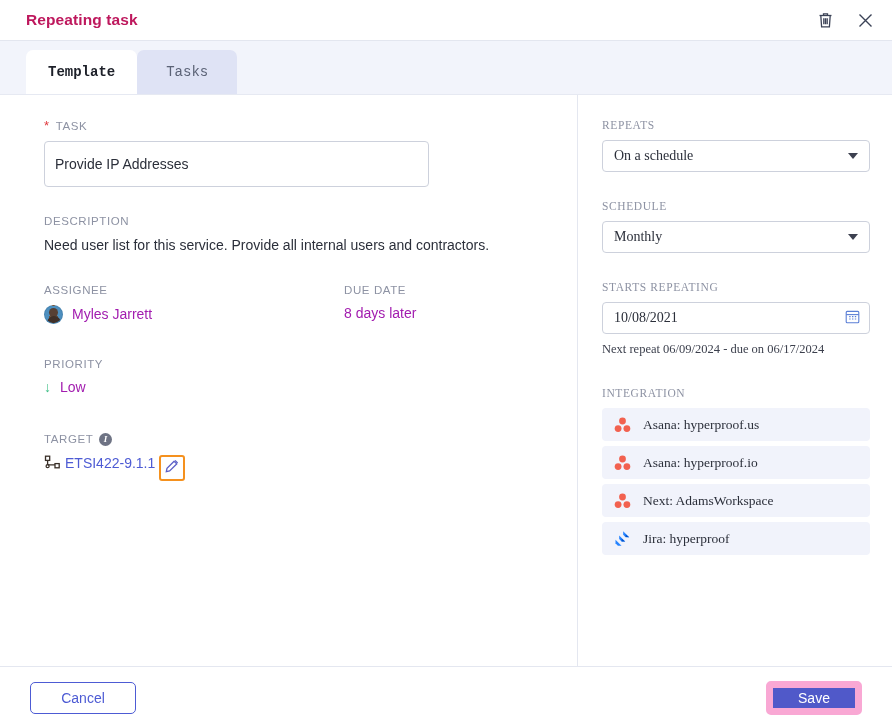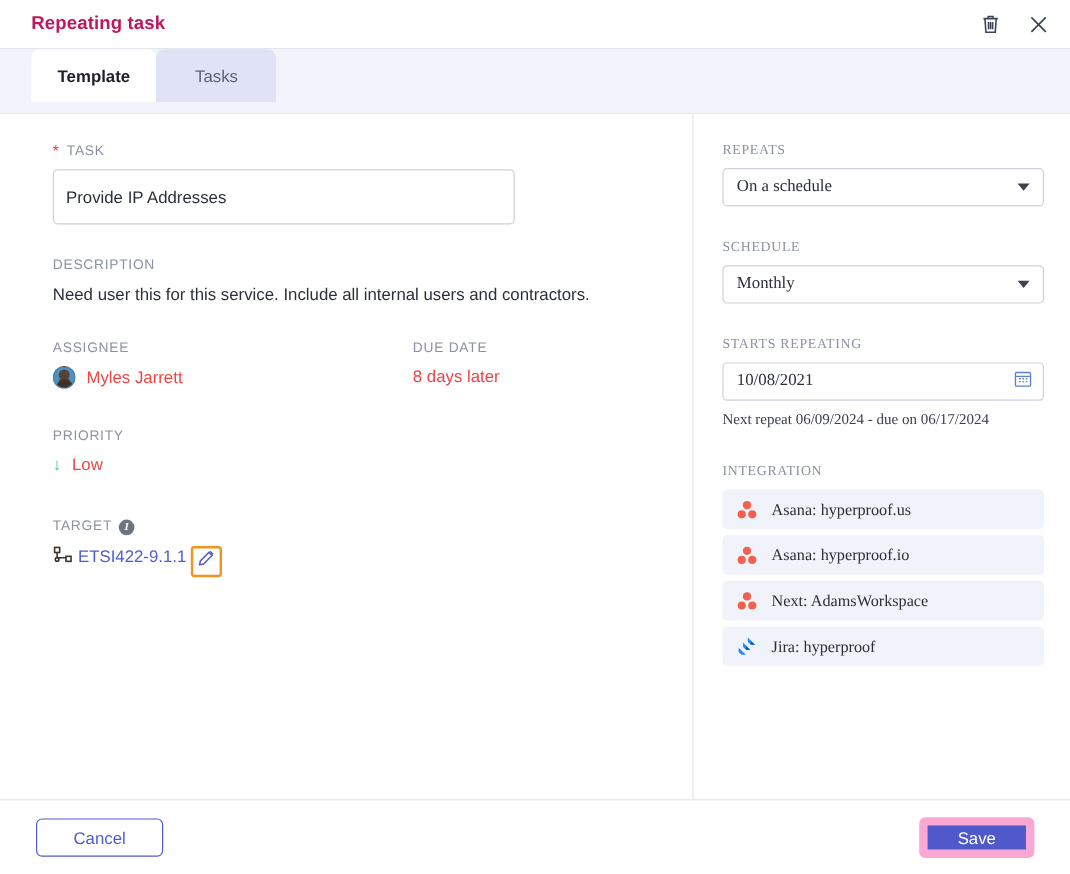--- a/index.html
+++ b/index.html
@@ -45,23 +45,24 @@
     color: #3b4256;
   }
   .icon-btn svg { display: block; }
 
   
   .tabstrip {
     height: 54px;
     background: #f2f4fb;
     border-top: 1px solid #e3e6ef;
     display: flex;
-    align-items: flex-start;
+    align-items: flex-end;
     padding-left: 26px;
     flex: 0 0 auto;
+    font-family: Liberation Mono, monospace;
   }
   .tab {
     height: 44px;
     min-width: 100px;
     padding: 0 22px;
     display: flex;
     align-items: center;
     justify-content: center;
     font-size: 14px;
     border-radius: 7px 7px 0 0;
@@ -113,21 +114,21 @@
     height: 46px;
     border: 1px solid #cdd1dc;
     border-radius: 4px;
     padding: 0 10px;
     font-size: 14px;
     color: #2b2f3a;
     font-family: inherit;
     background: #fff;
   }
 
-  .value-text { font-size: 14px; color: #ef4444; }
+  .value-text { font-size: 14px; color: #a21caf; }
 
   .section { margin-bottom: 28px; }
 
   .desc-text {
     font-size: 14px;
     color: #2b2f3a;
     line-height: 1.4;
   }
 
   .two-col { display: flex; }
@@ -318,21 +319,21 @@
       <div class="section">
         <div class="field-label">
           <span class="req-star">*</span>
           <span>TASK</span>
         </div>
         <input class="text-input" value="Provide IP Addresses" style="">
       </div>
 
       <div class="section">
         <div class="field-label">DESCRIPTION</div>
-        <div class="desc-text">Need user this for this service. Include all internal users and contractors.</div>
+        <div class="desc-text">Need user list for this service. Provide all internal users and contractors.</div>
       </div>
 
       <div class="section two-col" style="margin-bottom:34px;">
         <div class="col-assignee">
           <div class="field-label">ASSIGNEE</div>
           <div class="assignee-row">
             <span class="avatar"></span>
             <span class="value-text">Myles Jarrett</span>
           </div>
         </div>

